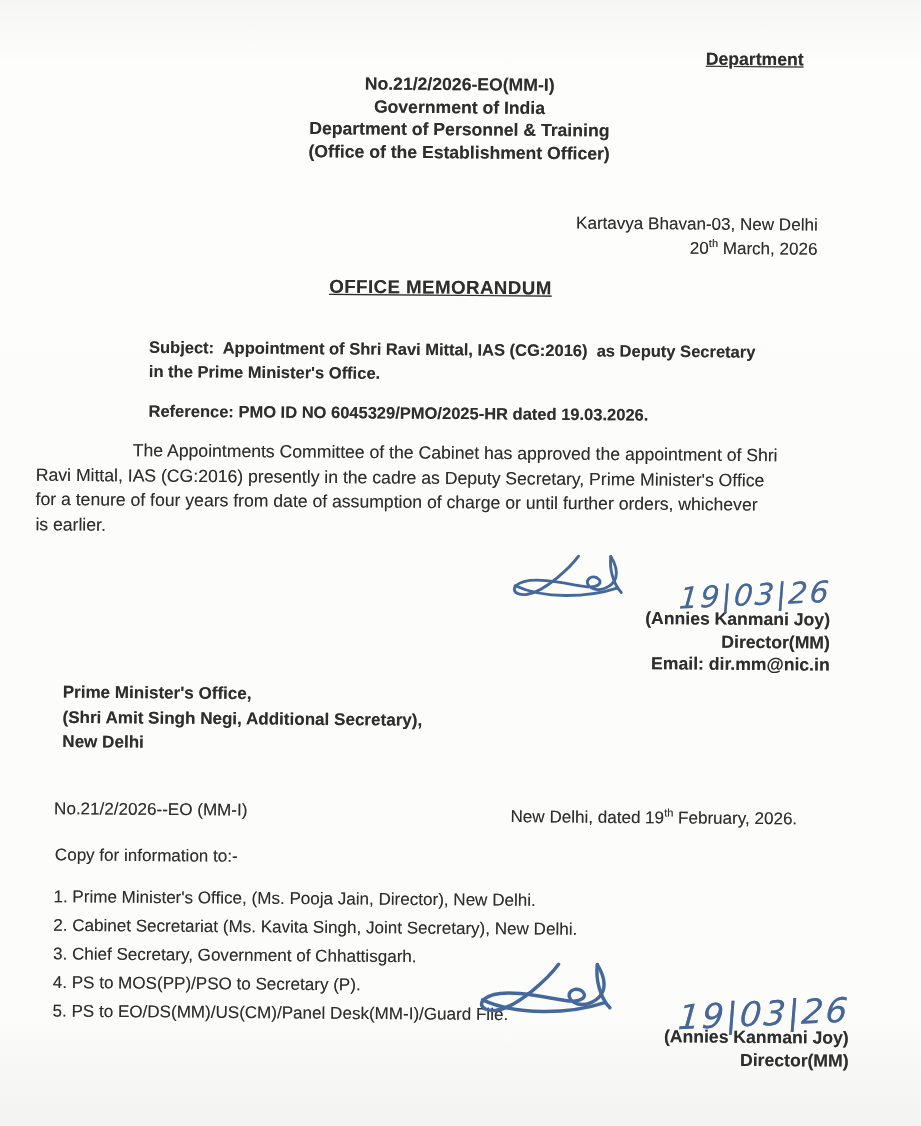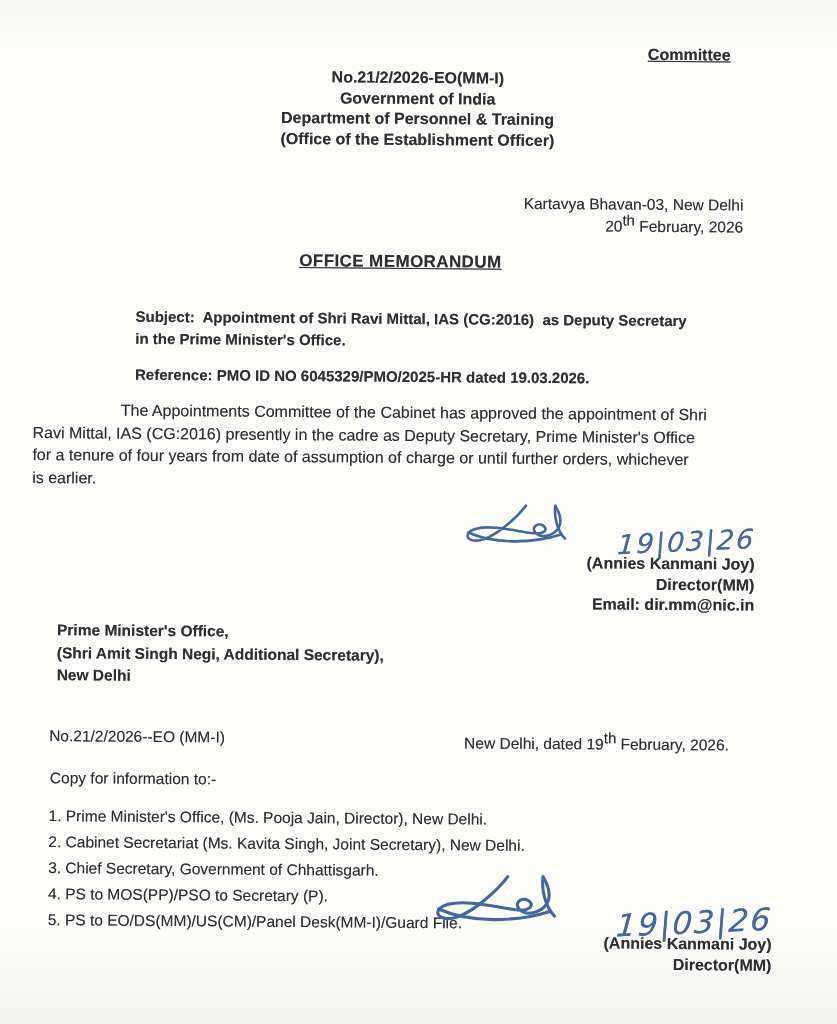--- a/index.html
+++ b/index.html
@@ -18,21 +18,21 @@
     text-shadow:0 0 0.6px rgba(45,45,45,0.5);
   }
   .abs { position:absolute; }
   .b { font-weight:bold; }
   .u { text-decoration:underline; }
   .pre { white-space:pre-wrap; }
 
   .immediate { top:44px; right:106px; font-size:16px; }
   .head-block { top:68px; left:0; width:837px; text-align:center; font-size:16px; line-height:20.5px; }
   .place-date { top:192px; right:92px; text-align:right; font-size:15.5px; line-height:22px; }
-  sup.ord { font-size:15px; vertical-align:super; line-height:0; }
+  sup.ord { font-size:10px; vertical-align:super; line-height:0; }
   .om-title { top:252px; left:0; width:805px; text-align:center; font-size:17px; letter-spacing:0.4px; }
   .subject { top:308px; left:138px; width:650px; font-size:15px; line-height:22px; }
   .reference { top:368px; left:138px; font-size:15px; }
   .body-para { top:402px; left:36px; width:770px; font-size:16px; line-height:22.5px; }
   .body-para .indent { text-indent:88px; }
   .sig { text-align:right; font-size:16px; line-height:20.5px; }
   .sig1 { top:498px; right:78px; }
   .sig2 { top:868px; right:58px; }
   .sig-row { display:flex; align-items:flex-end; justify-content:flex-end; gap:6px; }
   .hand-date {
@@ -50,32 +50,32 @@
   .refline2 { top:730px; left:55px; font-size:15.5px; }
   .dateline2 { top:734px; left:470px; font-size:15.5px; }
   .copy-heading { top:772px; left:56px; font-size:15.5px; }
   .copy-list { top:806px; left:55px; font-size:15.5px; line-height:26px; list-style:none; }
 </style>
 </head>
 <body>
 
 <div class="sheet">
 
-  <div class="abs immediate b u">Committee</div>
+  <div class="abs immediate b u">Department</div>
 
   <div class="abs head-block b">
     <div>No.21/2/2026-EO(MM-I)</div>
     <div>Government of India</div>
     <div>Department of Personnel &amp; Training</div>
     <div>(Office of the Establishment Officer)</div>
   </div>
 
   <div class="abs place-date">
     <div>Kartavya Bhavan-03, New Delhi</div>
-    <div><span>20</span><sup class="ord">th</sup><span class="pre"> February, 2026</span></div>
+    <div><span>20</span><sup class="ord">th</sup><span class="pre"> March, 2026</span></div>
   </div>
 
   <div class="abs om-title b u">OFFICE MEMORANDUM</div>
 
   <div class="abs subject b">
     <div class="pre">Subject:  Appointment of Shri Ravi Mittal, IAS (CG:2016)  as Deputy Secretary</div>
     <div>in the Prime Minister's Office.</div>
   </div>
 
   <div class="abs reference b">Reference: PMO ID NO 6045329/PMO/2025-HR dated 19.03.2026.</div>

